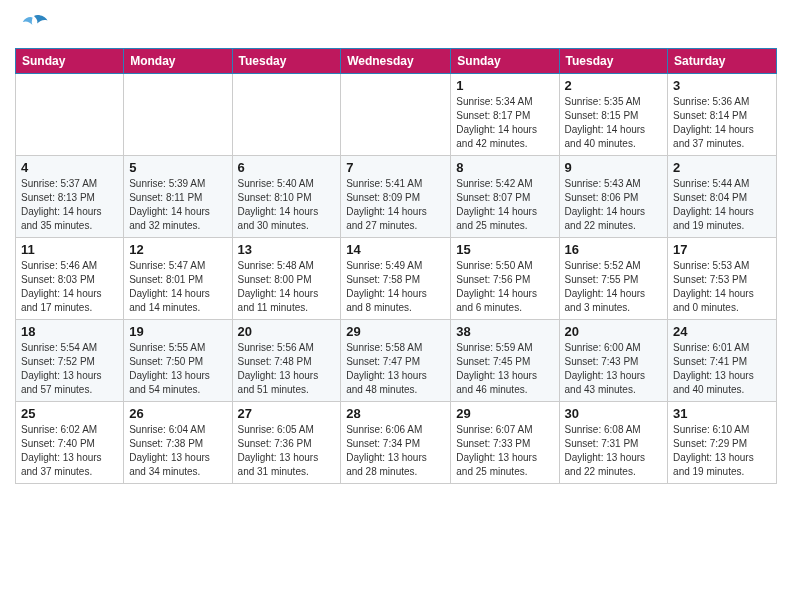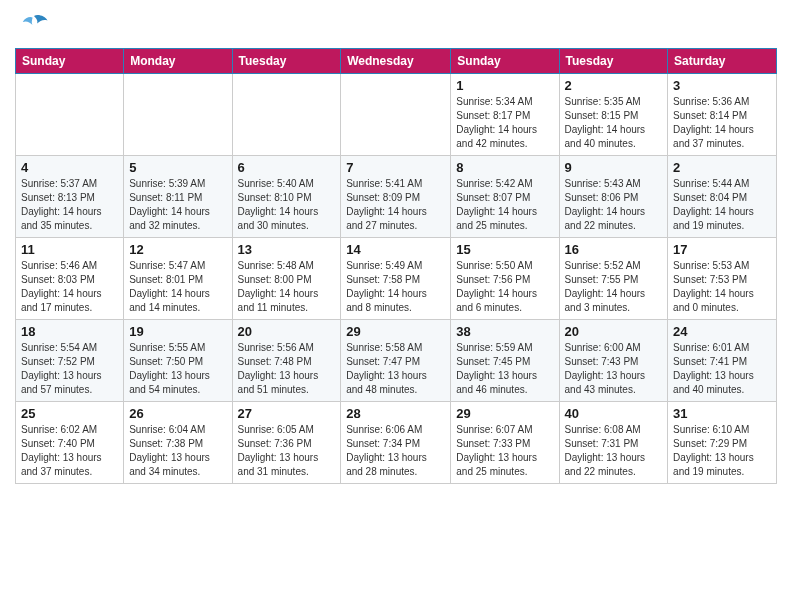--- a/index.html
+++ b/index.html
@@ -248,21 +248,21 @@
         </td>
         <td>
           <span class="day-number">28</span>
           <div class="day-info">Sunrise: 6:06 AM<br>Sunset: 7:34 PM<br>Daylight: 13 hours<br>and 28 minutes.</div>
         </td>
         <td>
           <span class="day-number">29</span>
           <div class="day-info">Sunrise: 6:07 AM<br>Sunset: 7:33 PM<br>Daylight: 13 hours<br>and 25 minutes.</div>
         </td>
         <td>
-          <span class="day-number">40</span>
+          <span class="day-number">30</span>
           <div class="day-info">Sunrise: 6:08 AM<br>Sunset: 7:31 PM<br>Daylight: 13 hours<br>and 22 minutes.</div>
         </td>
         <td>
           <span class="day-number">31</span>
           <div class="day-info">Sunrise: 6:10 AM<br>Sunset: 7:29 PM<br>Daylight: 13 hours<br>and 19 minutes.</div>
         </td>
       </tr>
     </tbody>
 </table>
 

